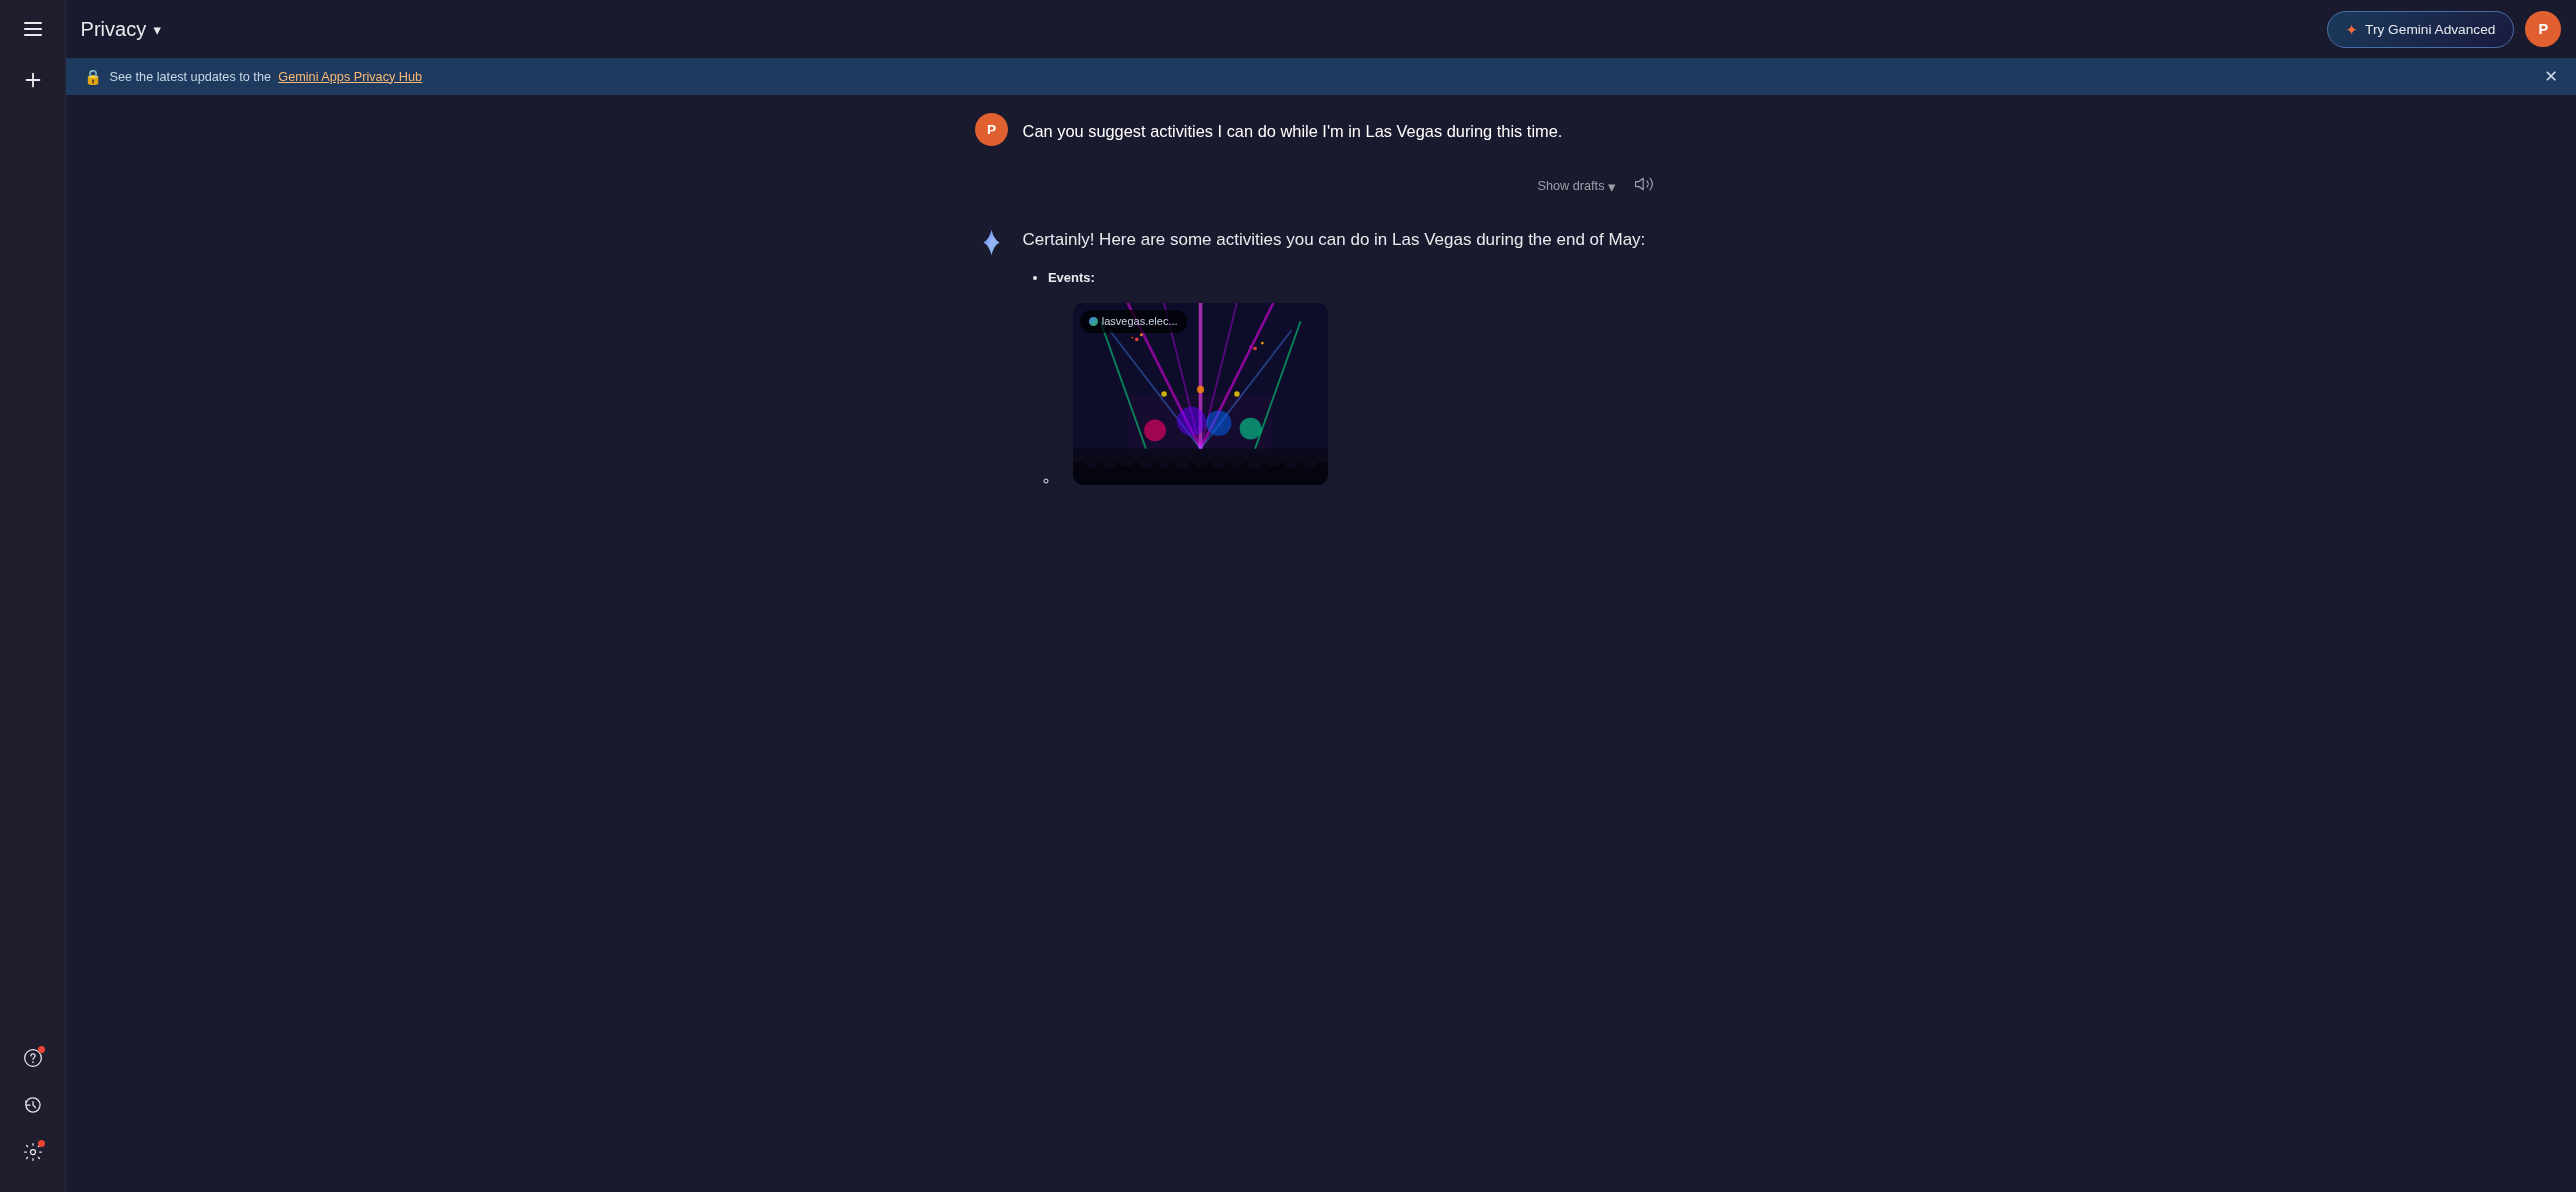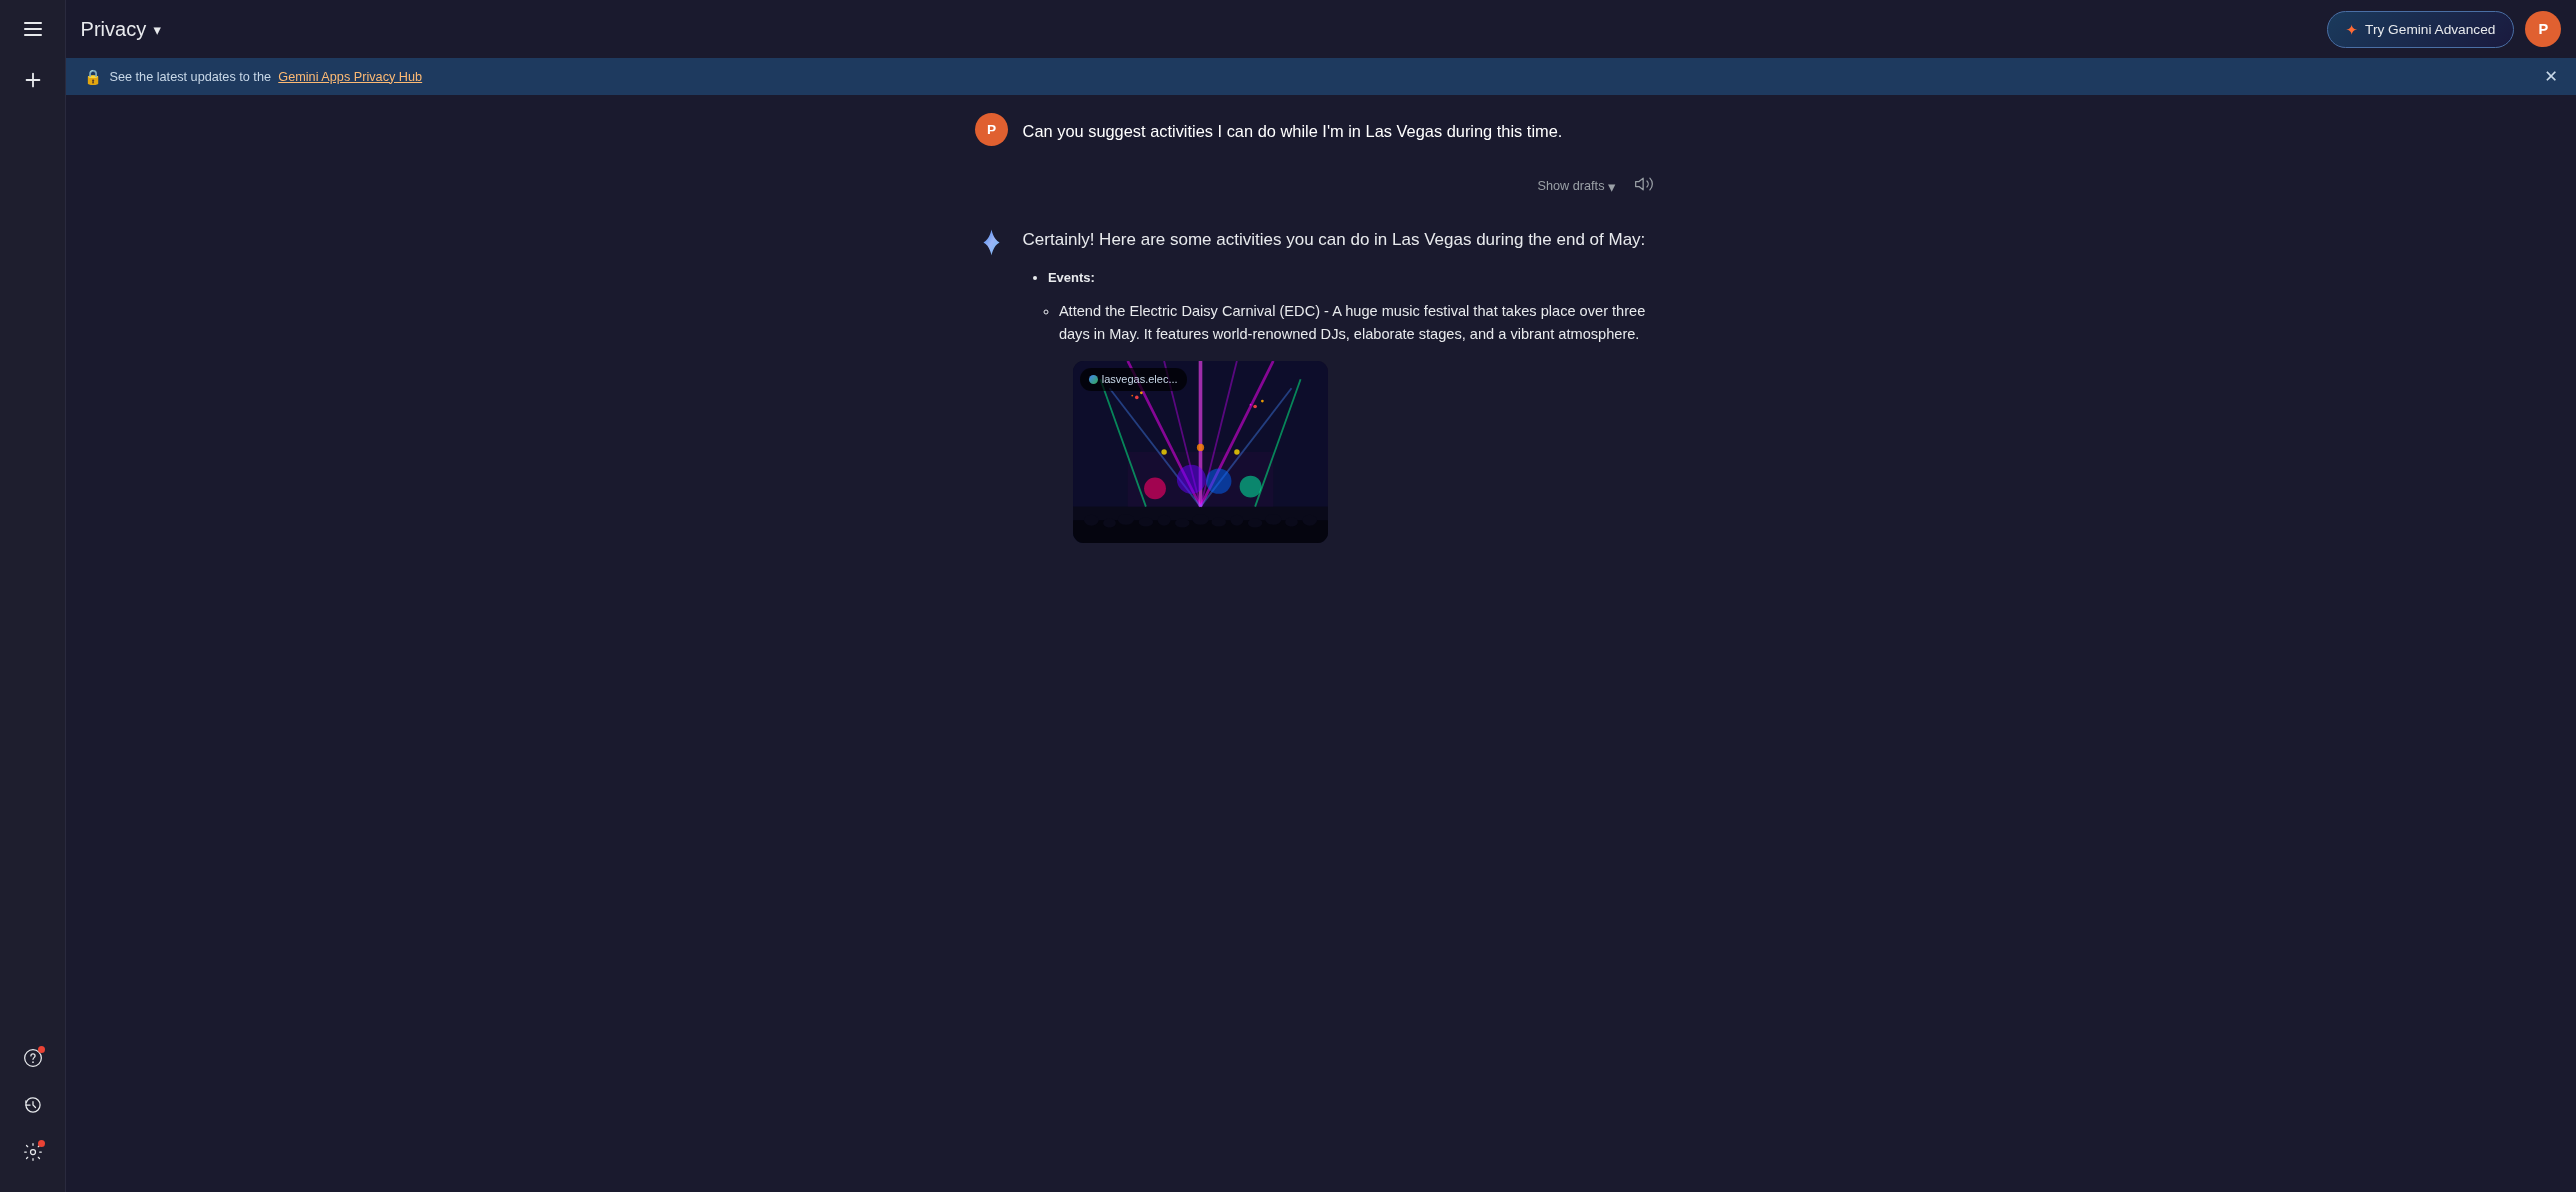--- a/index.html
+++ b/index.html
@@ -534,21 +534,20 @@
             </defs>
             <path d="M18 2 C18 2 20 14 28 18 C20 22 18 34 18 34 C18 34 16 22 8 18 C16 14 18 2 18 2Z" fill="url(#starGrad)"></path>
           </svg>
         </div>
         <div class="ai-content">
           <p class="ai-intro">Certainly! Here are some activities you can do in Las Vegas during the end of May:</p>
           <ul class="events-section">
             <li class="events-title">Events:</li>
             <ul>
               <li class="sub-item">
-                <span>Attend the Electric Daisy Carnival (EDC) - A huge music festival that takes place over three days in May. It features world-renowned DJs, elaborate stages, and a vibrant atmosphere.</span>
 
                 
                 <div class="image-card">
                   <div class="image-placeholder">
                     
                     <svg width="255" height="182" viewBox="0 0 280 200">
 
                       <rect width="280" height="200" fill="#0d0d2b"></rect>
 
                       <rect x="0" y="160" width="280" height="40" fill="#0a0a1a"></rect>

